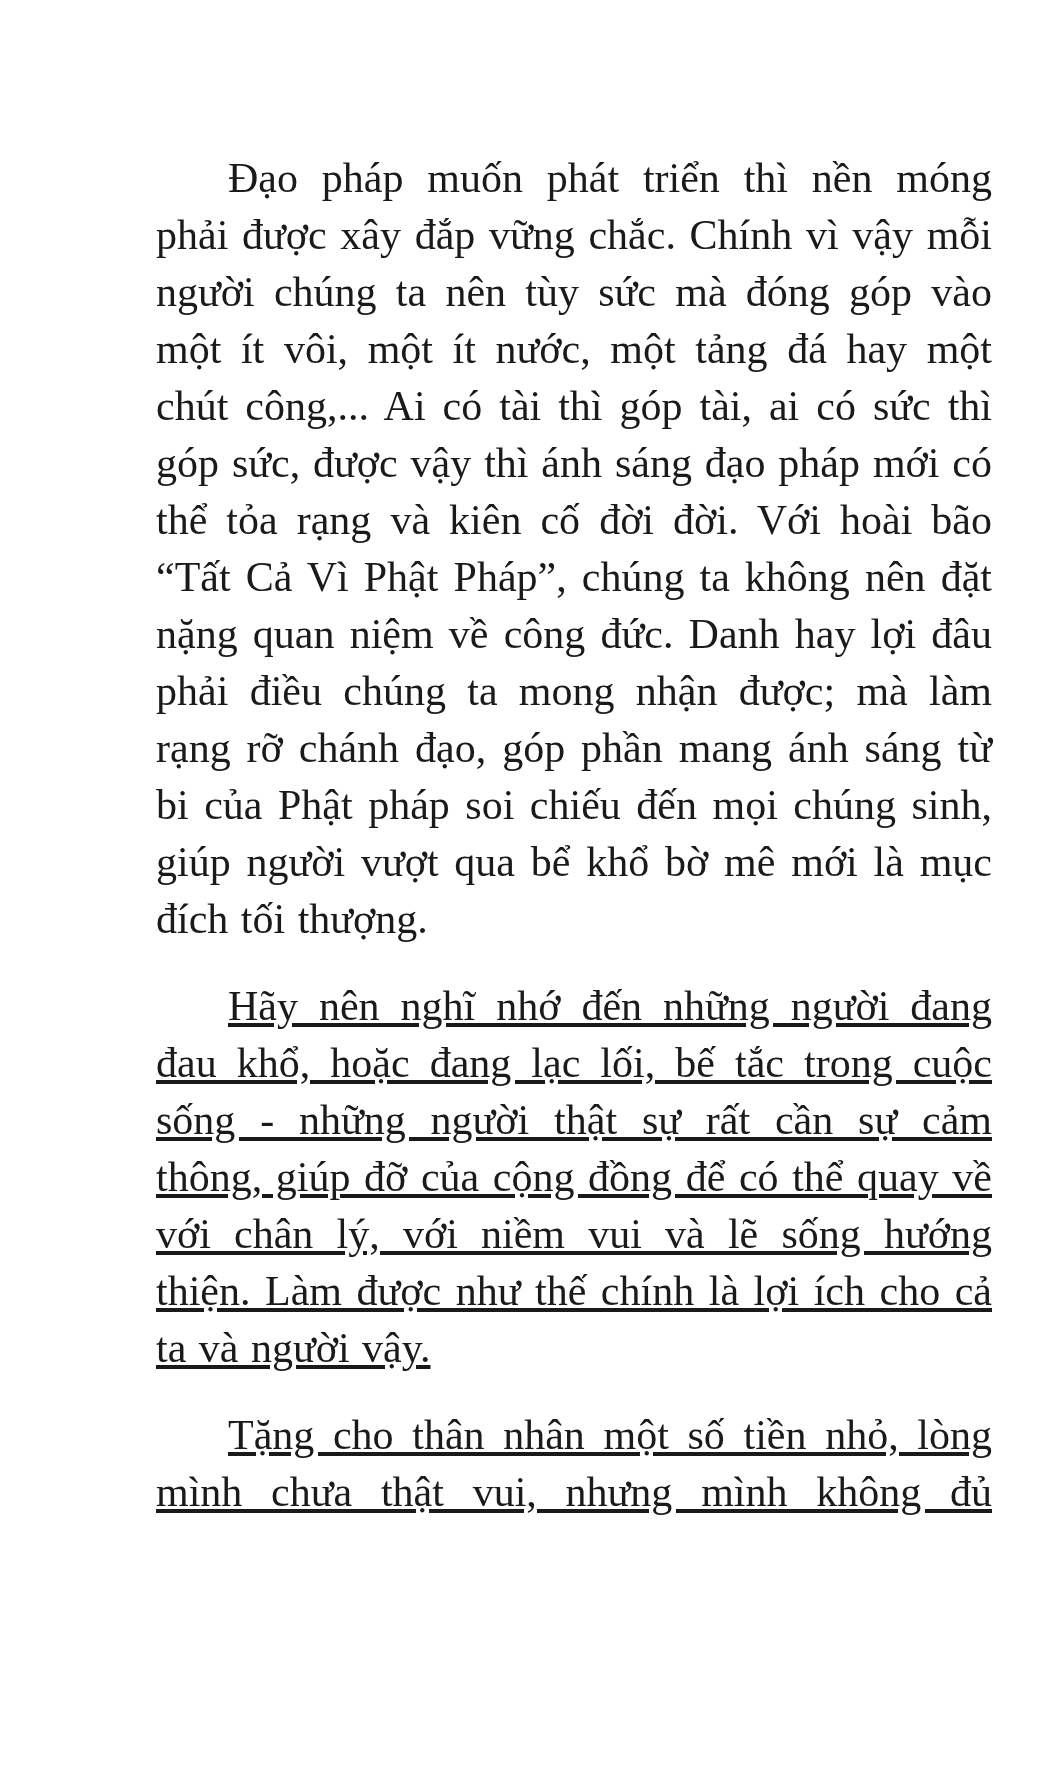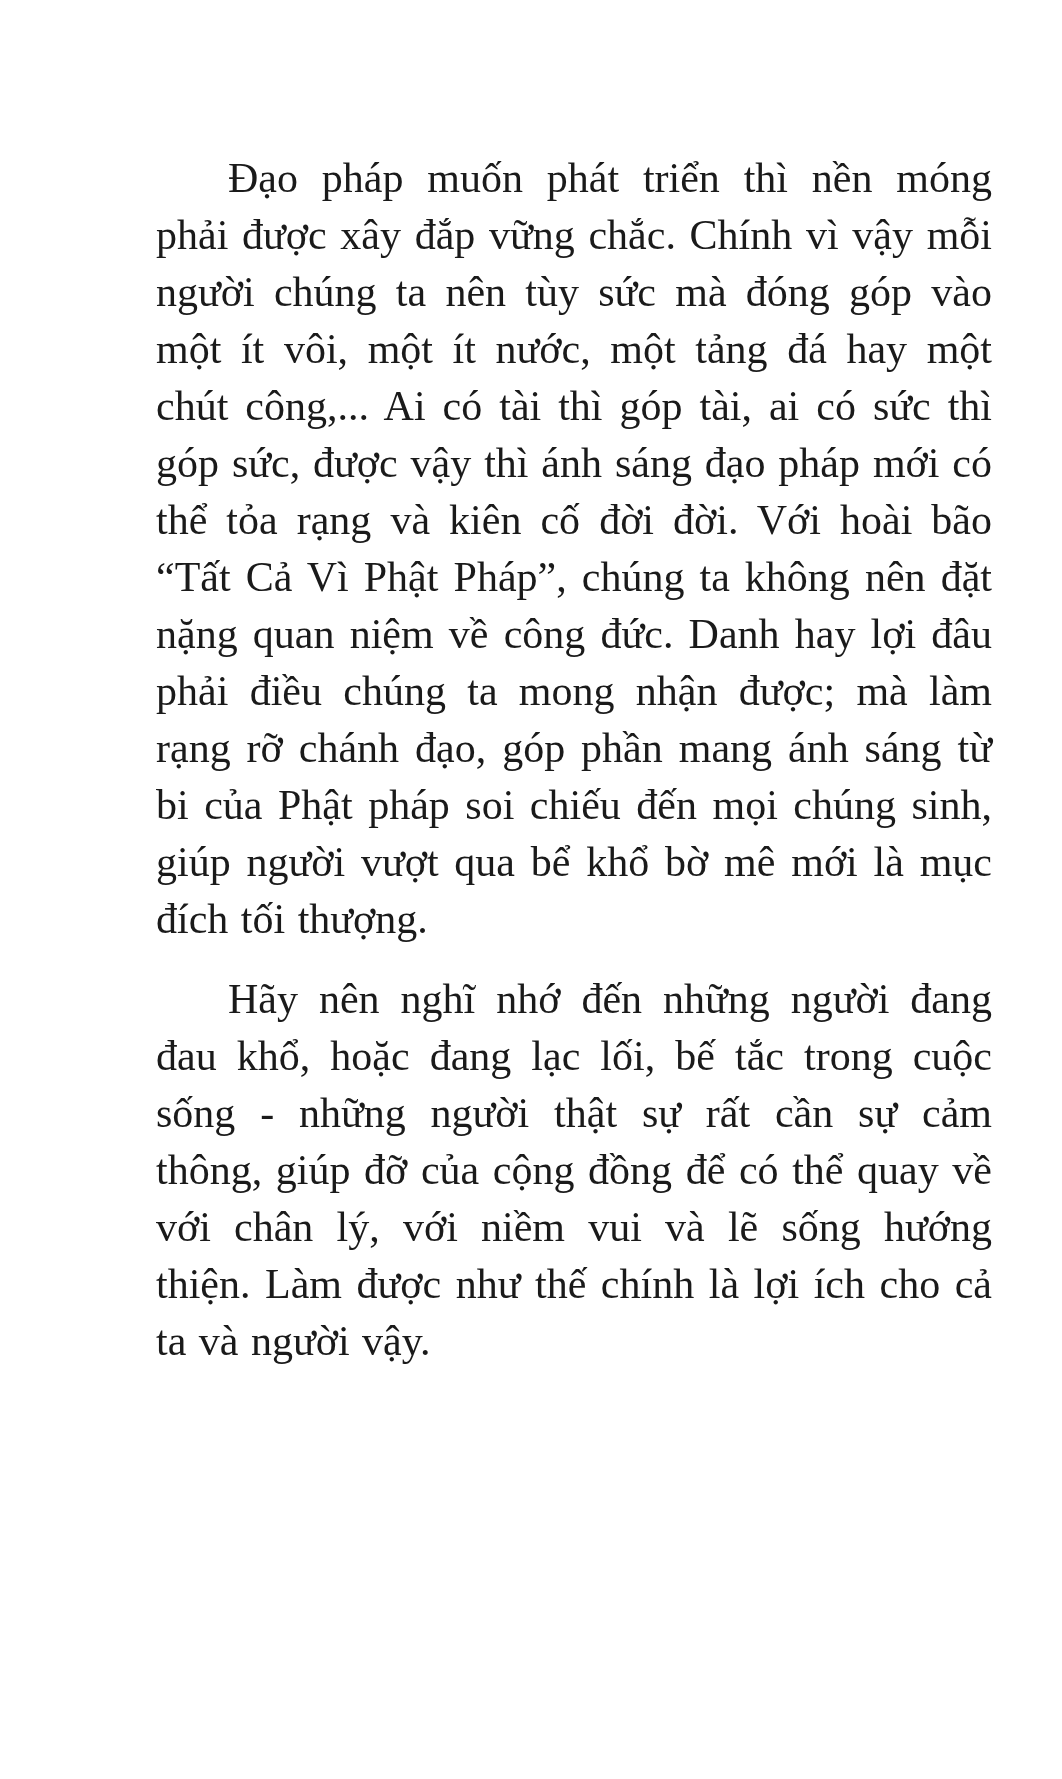--- a/index.html
+++ b/index.html
@@ -28,27 +28,29 @@
     text-align: justify;
     word-spacing: 2px;
     -webkit-font-smoothing: antialiased;
   }
 
   .para {
     margin: 0;
     text-indent: 72px;   
   }
   .para + .para {
-    margin-top: 23px;    
+    margin-top: 30px;    
+    text-decoration: underline;
   }
 
   
   .para--continues {
     text-align-last: justify;
   }
 </style>
 </head>
 <body>
 
 <div class="book-page">
   <p class="para">Đạo pháp muốn phát triển thì nền móng phải được xây đắp vững chắc. Chính vì vậy mỗi người chúng ta nên tùy sức mà đóng góp vào một ít vôi, một ít nước, một tảng đá hay một chút công,... Ai có tài thì góp tài, ai có sức thì góp sức, được vậy thì ánh sáng đạo pháp mới có thể tỏa rạng và kiên cố đời đời. Với hoài bão “Tất Cả Vì Phật Pháp”, chúng ta không nên đặt nặng quan niệm về công đức. Danh hay lợi đâu phải điều chúng ta mong nhận được; mà làm rạng rỡ chánh đạo, góp phần mang ánh sáng từ bi của Phật pháp soi chiếu đến mọi chúng sinh, giúp người vượt qua bể khổ bờ mê mới là mục đích tối thượng.</p>
   <p class="para">Hãy nên nghĩ nhớ đến những người đang đau khổ, hoặc đang lạc lối, bế tắc trong cuộc sống - những người thật sự rất cần sự cảm thông, giúp đỡ của cộng đồng để có thể quay về với chân lý, với niềm vui và lẽ sống hướng thiện. Làm được như thế chính là lợi ích cho cả ta và người vậy.</p>
+  <p class="para para--continues">Tặng cho thân nhân một số tiền nhỏ, lòng mình chưa thật vui, nhưng mình không đủ</p>
 </div>
 
 </body></html>

